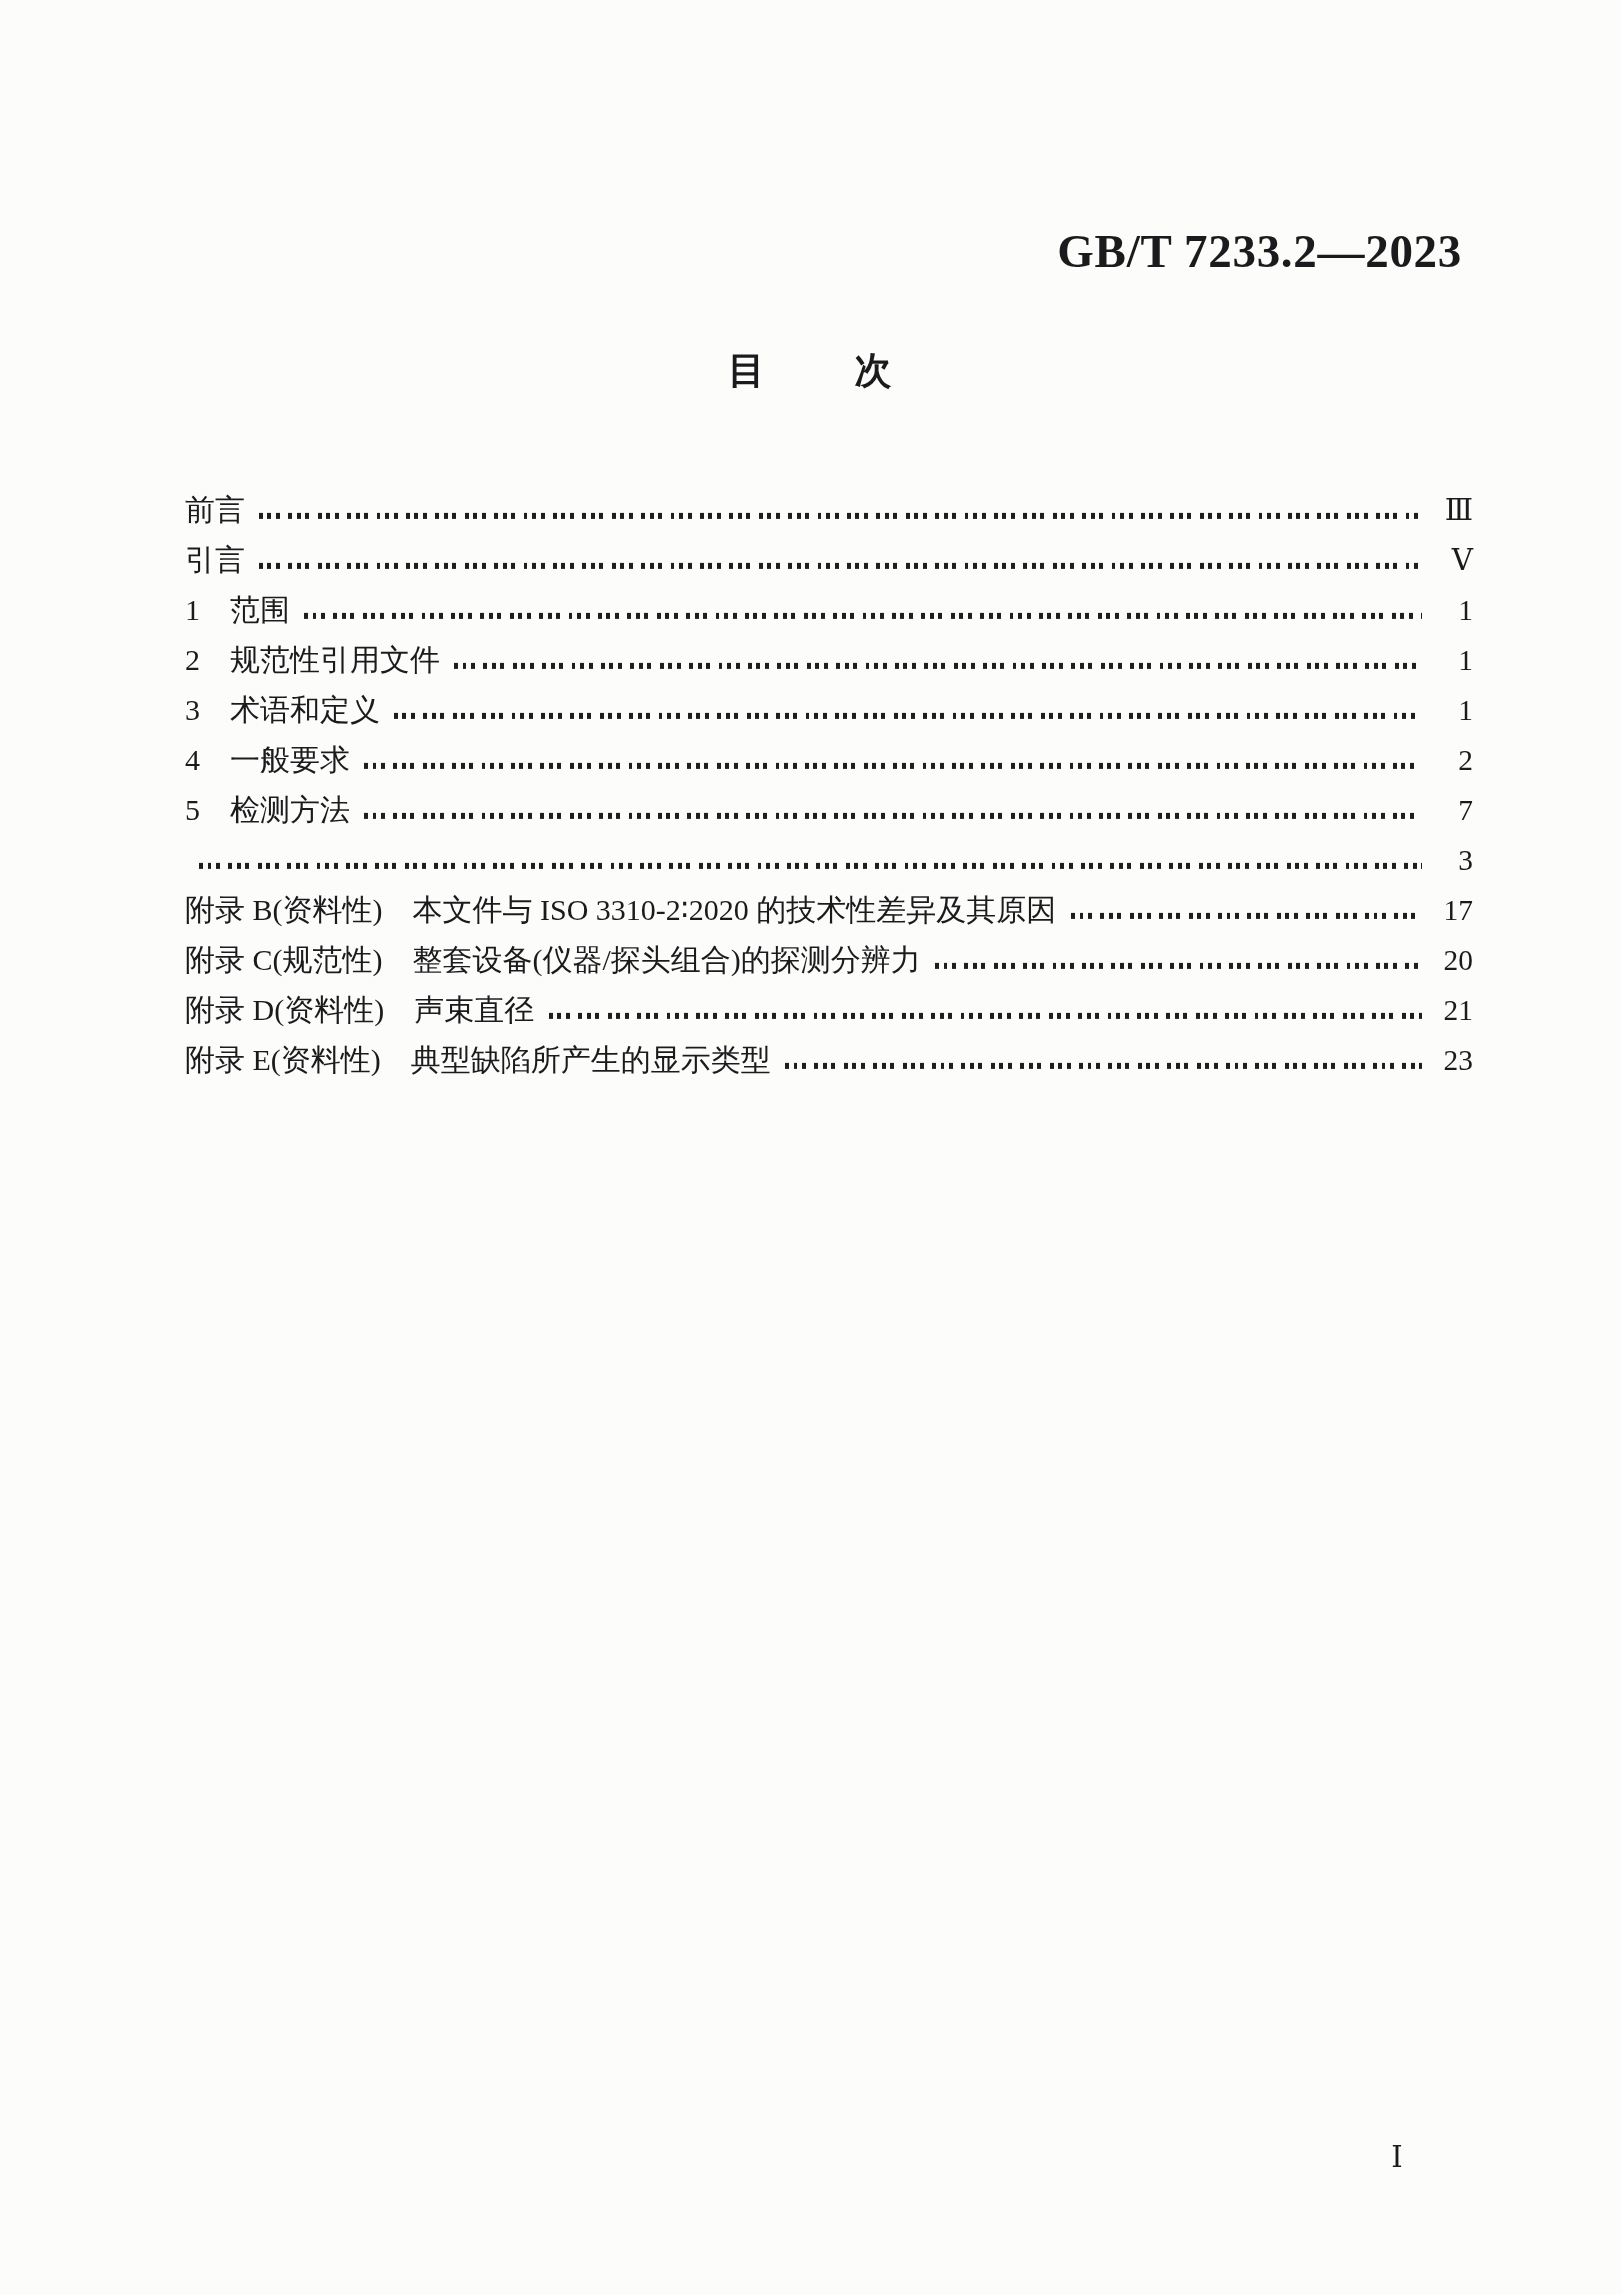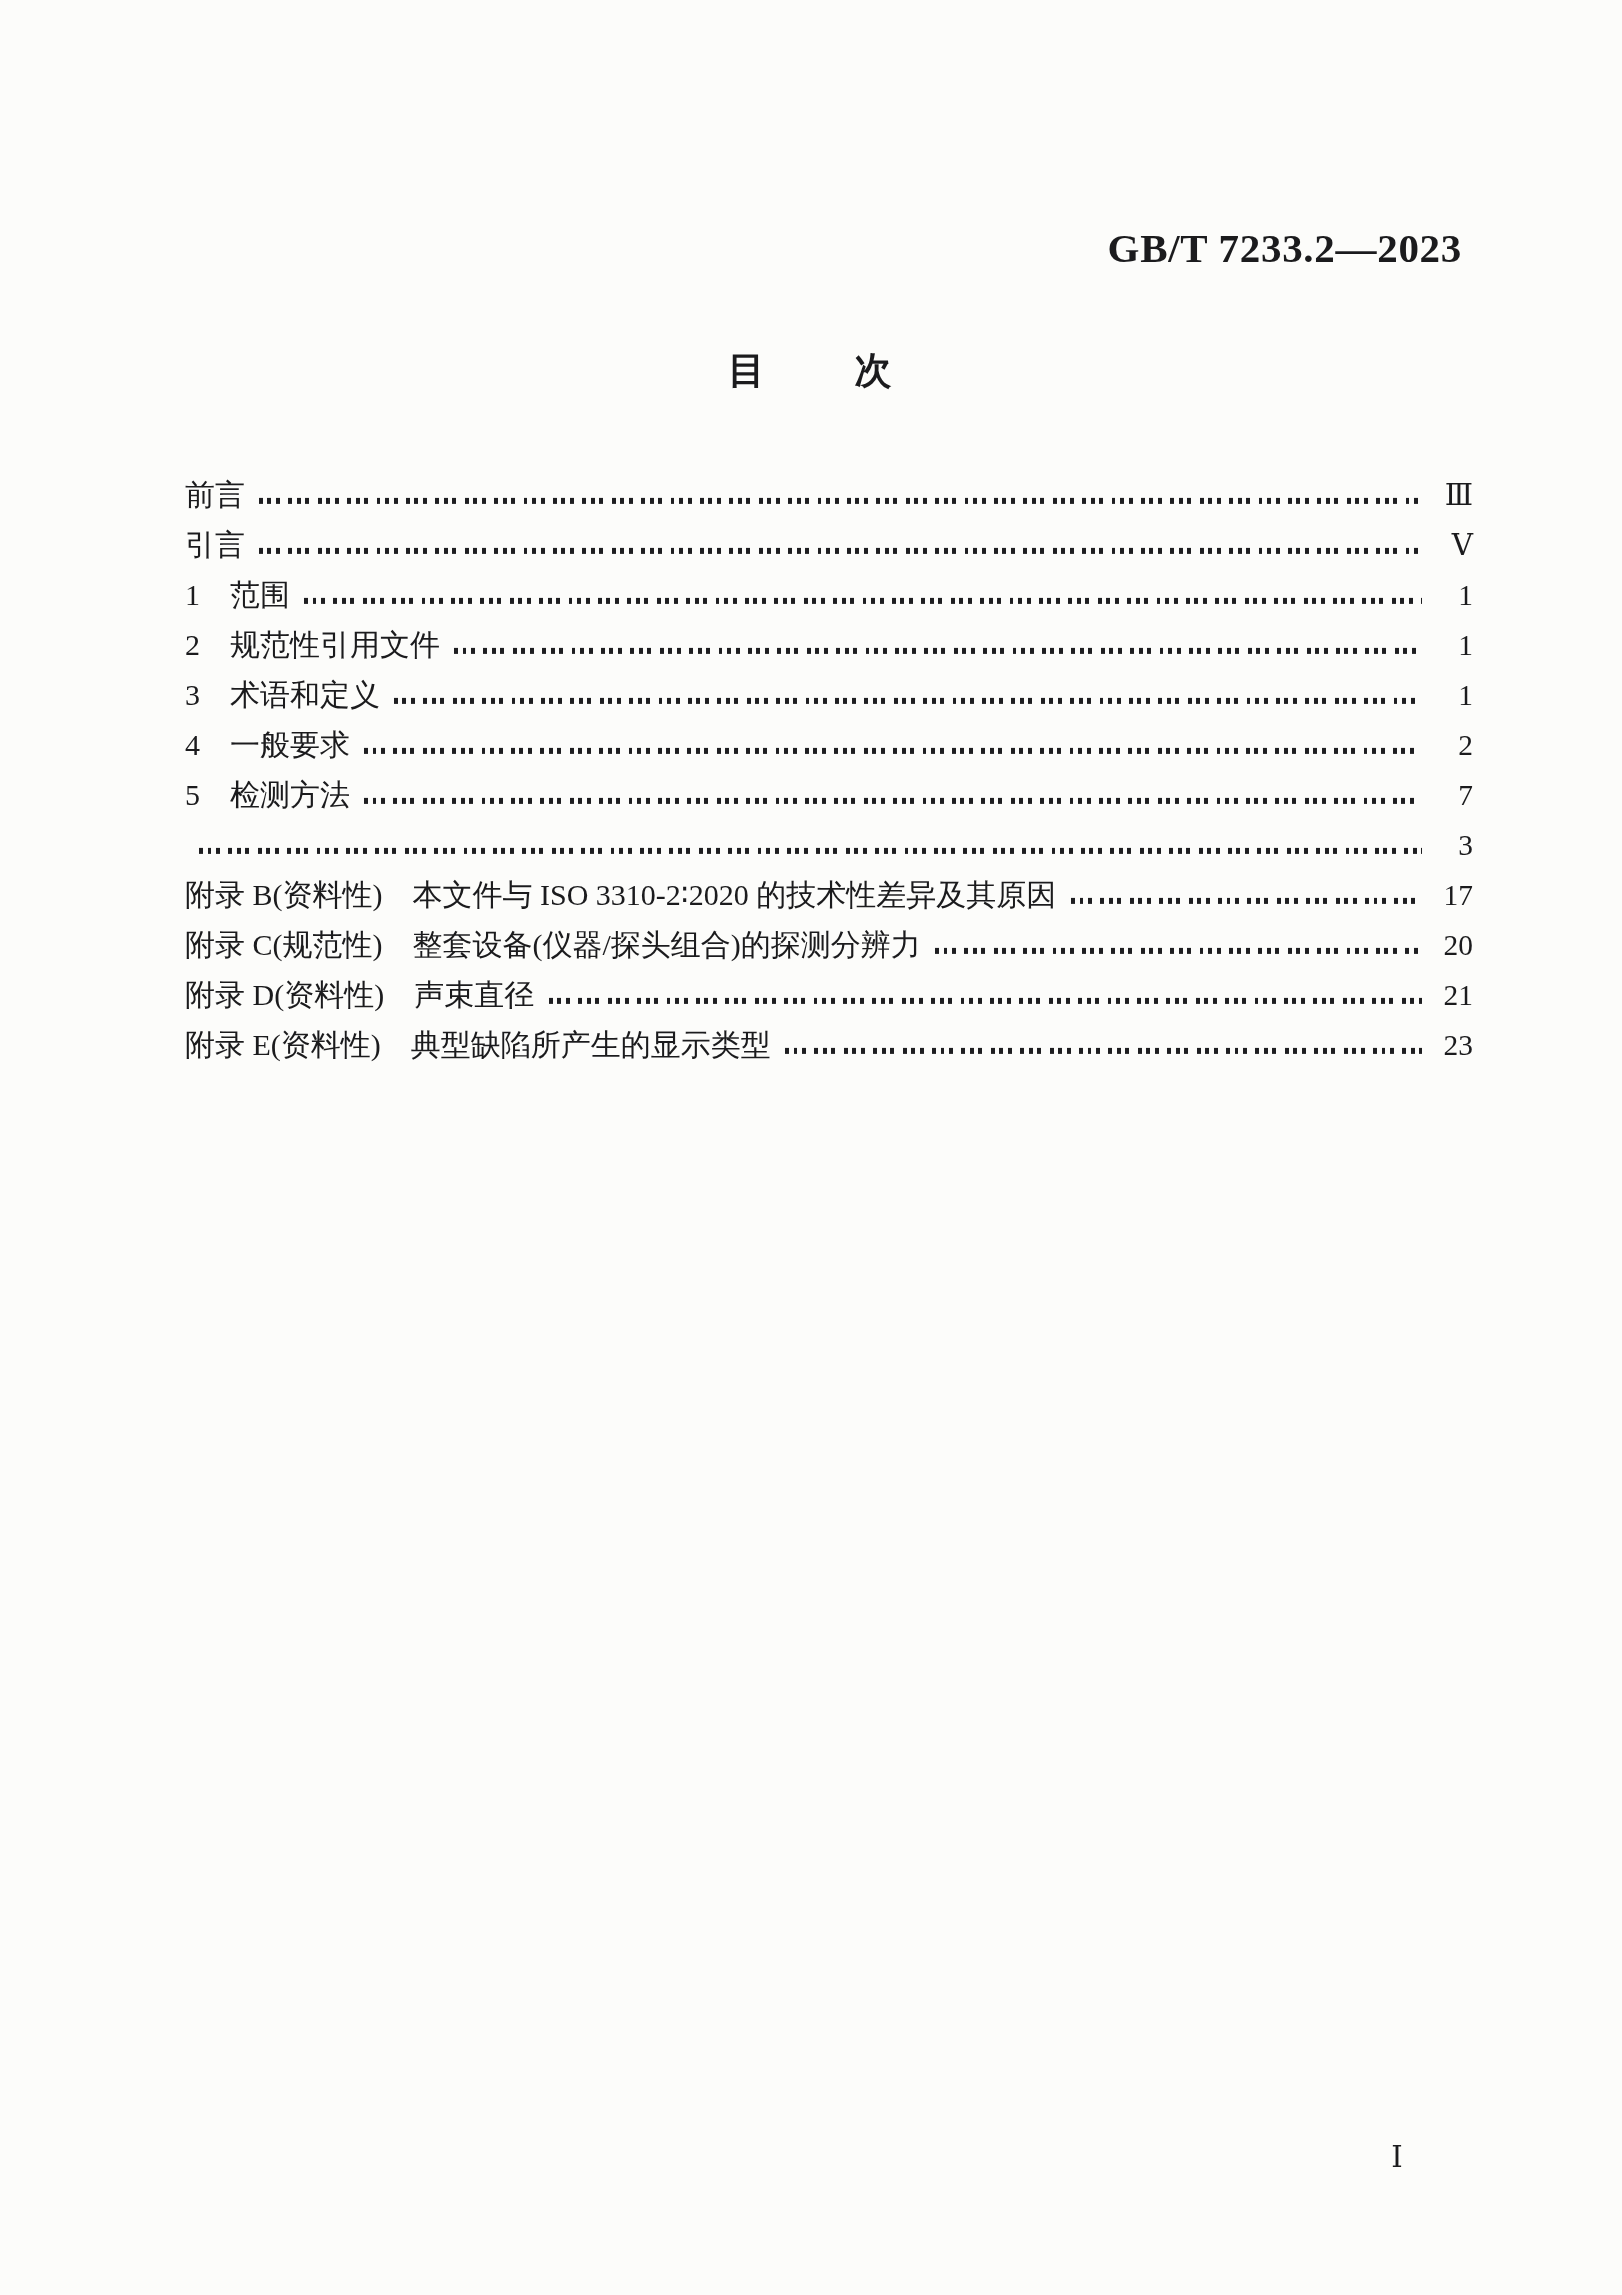--- a/index.html
+++ b/index.html
@@ -16,42 +16,42 @@
     background: #fcfcfa;
     color: #1b1b1d;
     font-family: "Liberation Serif", "DejaVu Serif", serif;
     overflow: hidden;
   }
   
   .standard-code {
     position: absolute;
     top: 224px;
     right: 160px;
-    font-size: 41px;
+    font-size: 47px;
     font-weight: bold;
     letter-spacing: 0.7px;
     white-space: nowrap;
   }
   
   .doc-title {
     position: absolute;
     top: 346px;
     left: 0;
     width: 100%;
     text-align: center;
     font-size: 37px;
     font-weight: bold;
     word-spacing: 75px;
     letter-spacing: 2.6px;
     white-space: pre;
   }
   
   .toc {
     position: absolute;
-    top: 470px;
+    top: 485px;
     left: 185px;
     right: 149px;
   }
   .toc-row {
     display: flex;
     align-items: center;
     height: 50px;
     font-size: 30px;
   }
   .toc-label {

